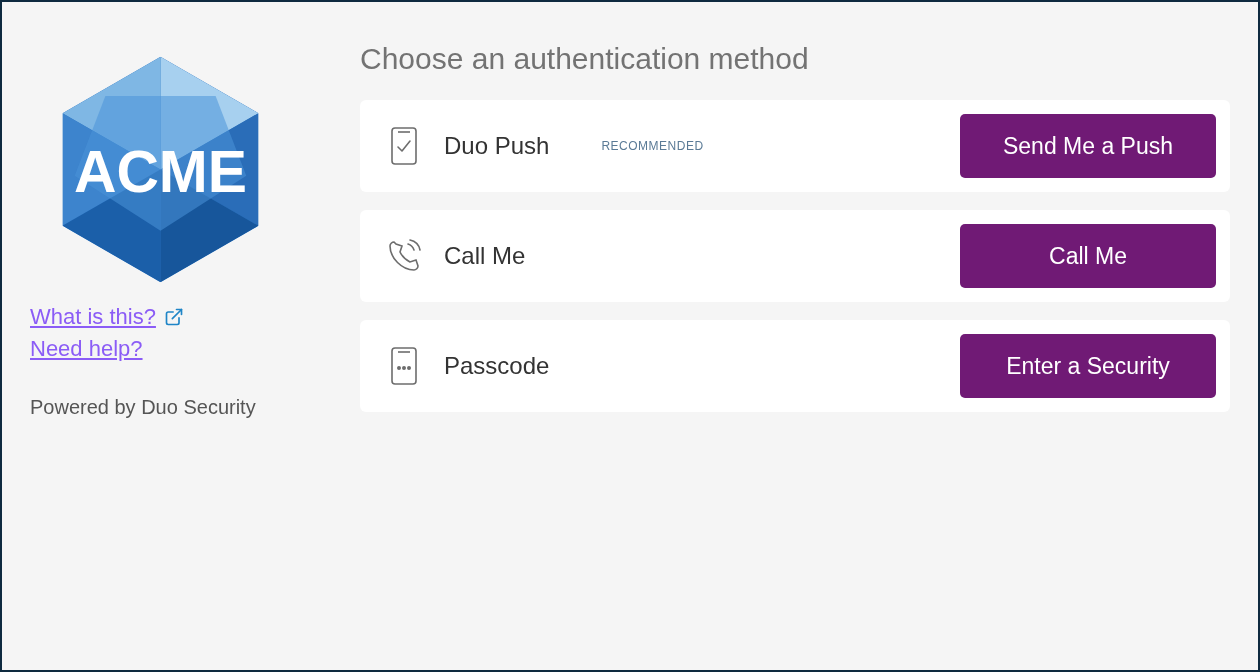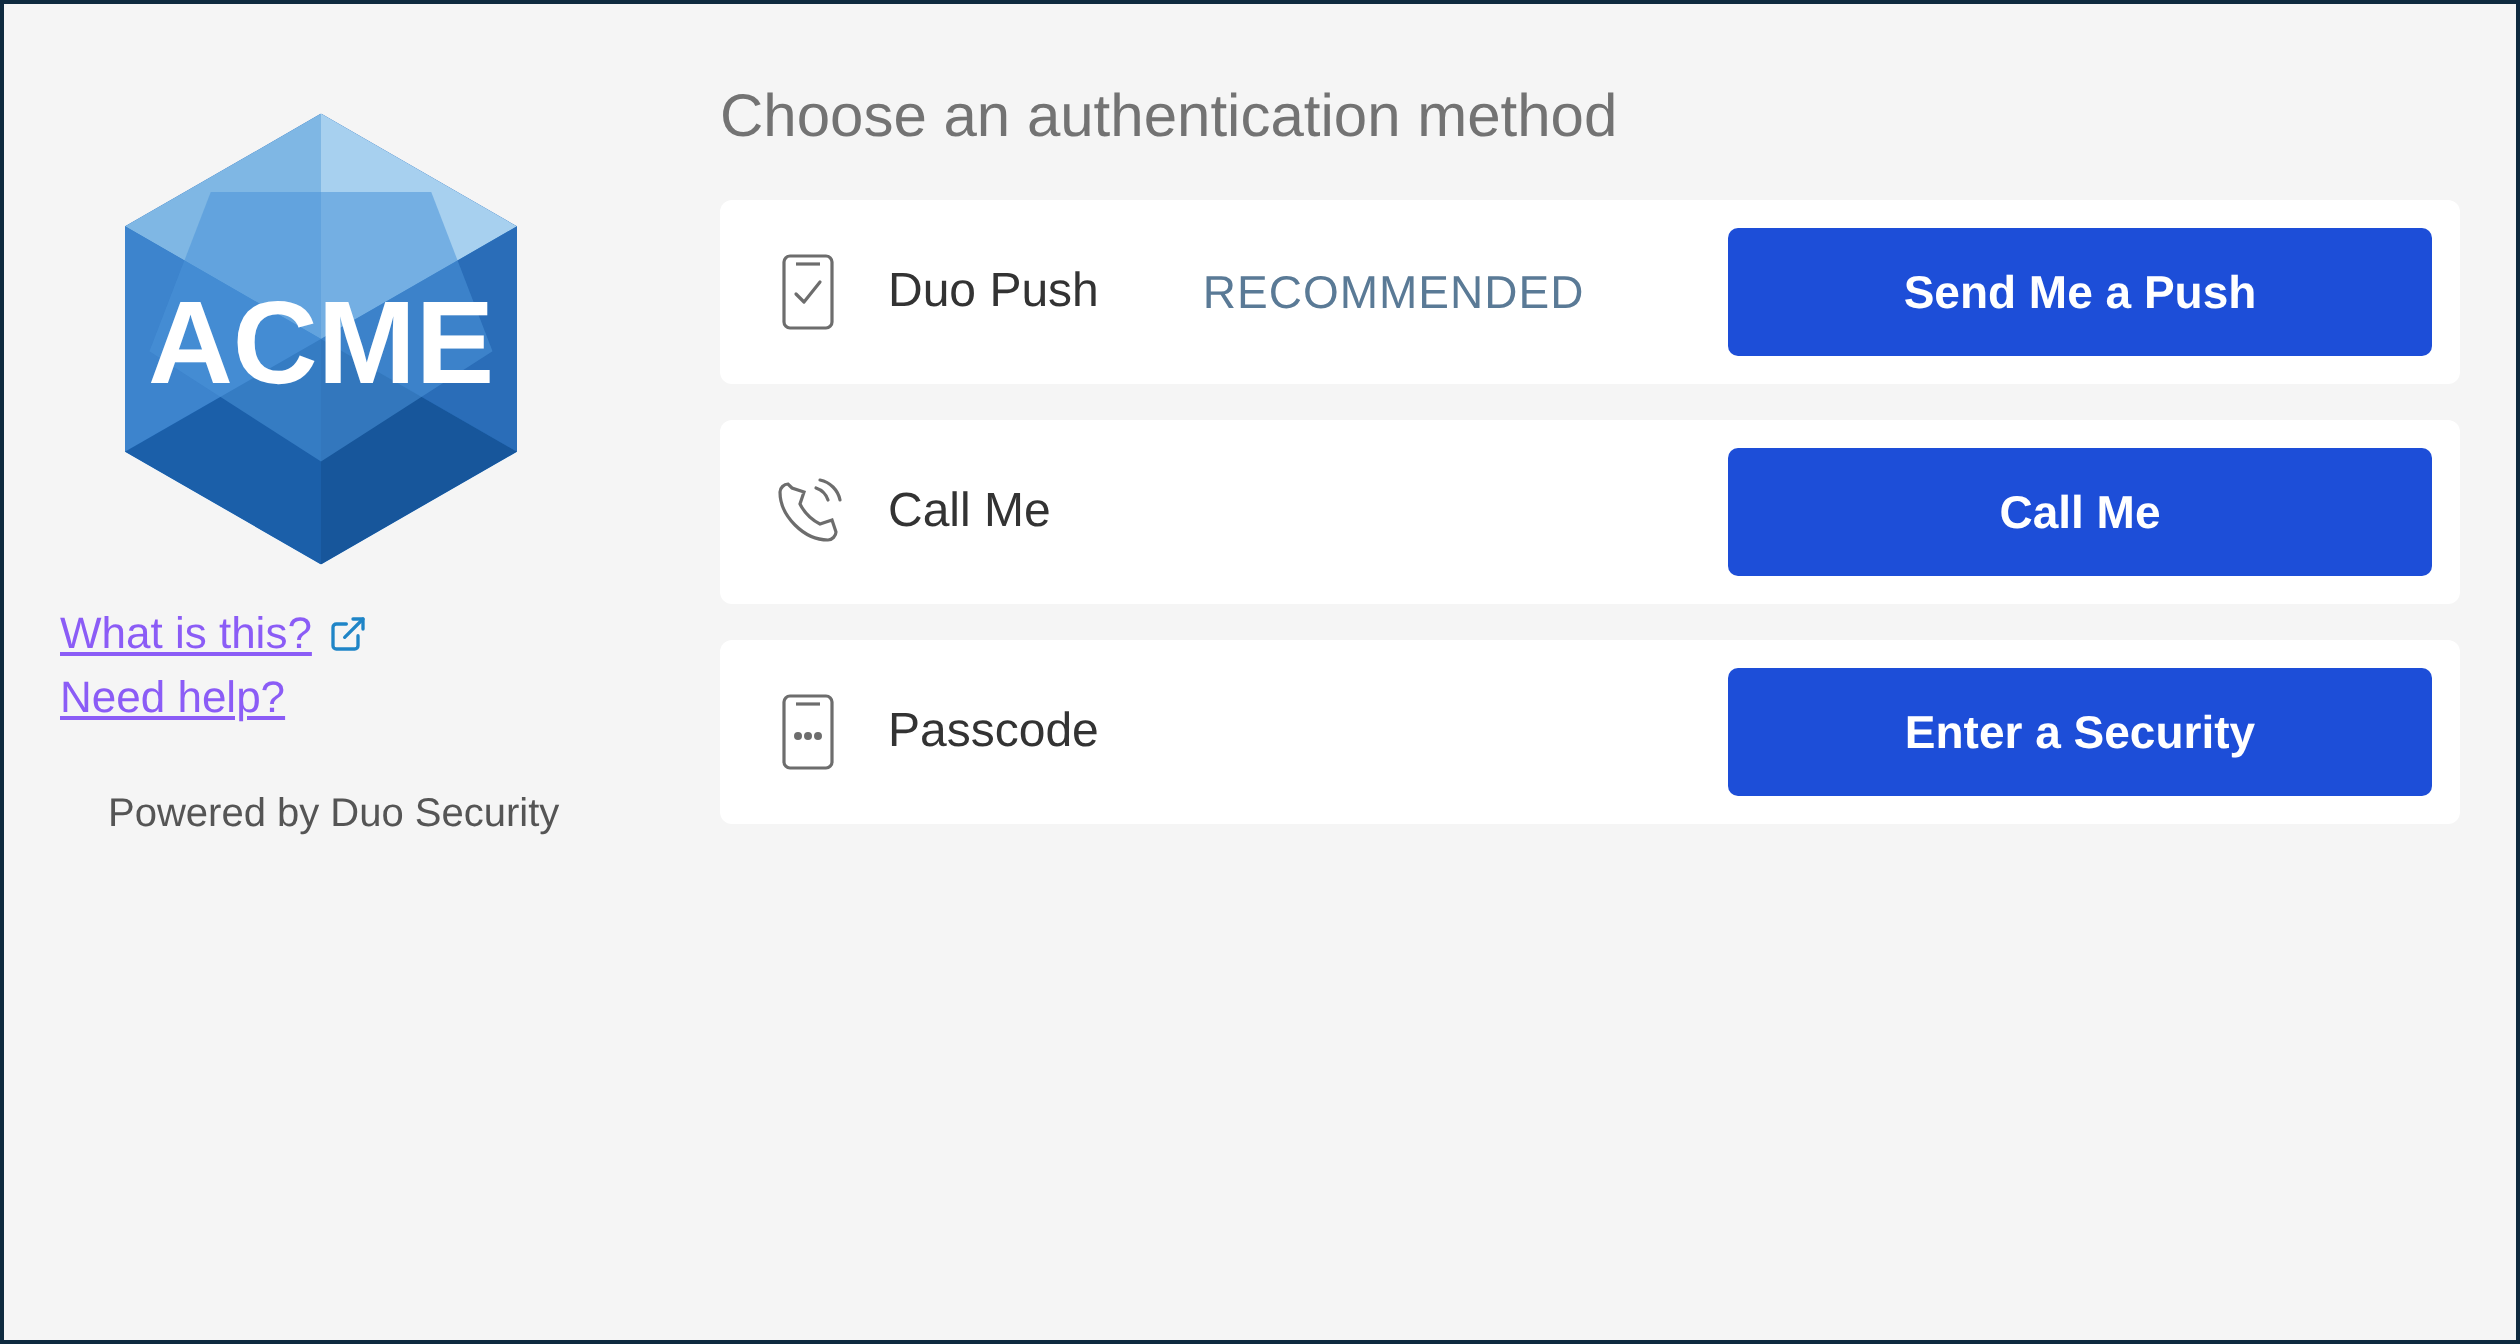--- a/index.html
+++ b/index.html
@@ -42,21 +42,20 @@
     margin-bottom: 6px;
   }
   .ext-icon {
     margin-left: 8px;
     display: inline-flex;
   }
   .powered {
     margin-top: 28px;
     font-size: 20px;
     color: #555;
-    margin-left: 24px;
   }
   .main {
     flex: 1;
     padding-left: 10px;
   }
   .title {
     font-size: 30px;
     color: #737373;
     font-weight: 400;
     margin: 10px 0 24px 0;
@@ -79,36 +78,36 @@
   .row-label {
     font-size: 24px;
     color: #333;
     margin-left: 18px;
     flex: 1;
     display: flex;
     align-items: center;
     gap: 40px;
   }
   .recommended {
-    font-size: 23px;
+    font-size: 12px;
     color: #5a7a96;
     letter-spacing: 0.5px;
     margin-left: 12px;
     font-weight: 400;
   }
   .action-btn {
-    background: #1d4ed8;
+    background: #701a75;
     color: #ffffff;
     border: none;
     border-radius: 5px;
     font-size: 23px;
-    font-weight: 700;
+    font-weight: 400;
     padding: 0 10px;
     height: 64px;
-    width: 352px;
+    width: 256px;
     cursor: pointer;
   }
   svg { display: block; }
 </style>
 </head>
 <body>
 
 <div class="frame">
 
   <div class="sidebar">

